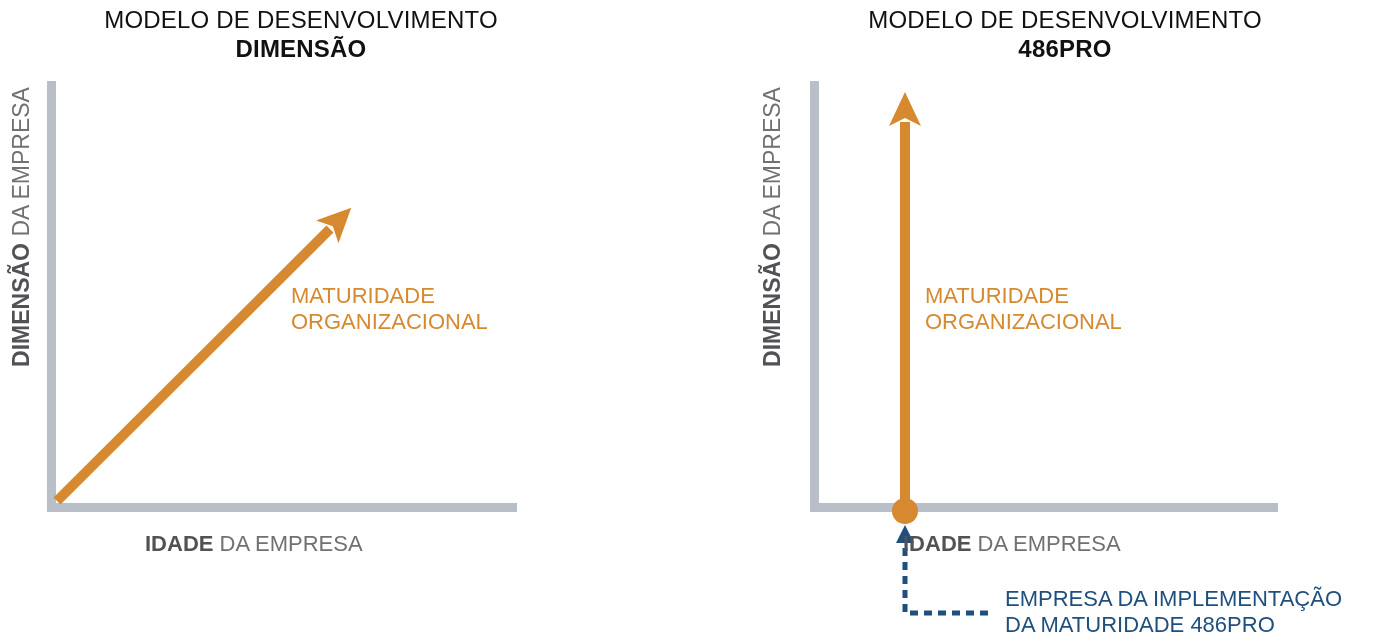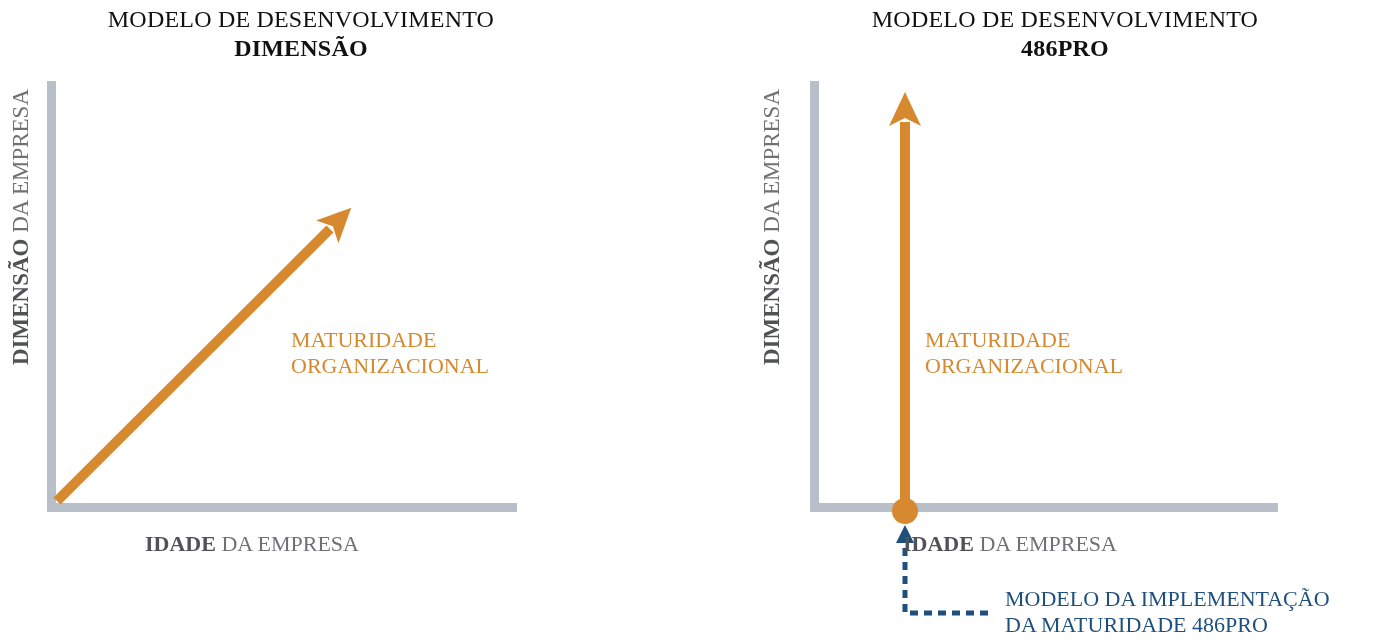--- a/index.html
+++ b/index.html
@@ -6,34 +6,34 @@
     --orange:#d6892f;
     --navy:#1f4f7d;
     --axis-gray:#b9bfc9;
     --label-dark:#515256;
     --label-light:#707175;
     --title-black:#111111;
   }
   html,body{margin:0;padding:0;background:#ffffff;}
   .stage{
     position:relative;width:1372px;height:644px;background:#fff;overflow:hidden;
-    font-family:Liberation Serif, serif;
+    font-family:Liberation Sans, sans-serif;
   }
   .gfx{position:absolute;left:0;top:0;}
   .abs{position:absolute;}
   .title{width:480px;text-align:center;font-size:24px;line-height:29px;color:var(--title-black);letter-spacing:.2px;}
   .title .t2{font-weight:700;}
   .ylabel{
     width:360px;height:28px;text-align:center;font-size:23px;white-space:nowrap;
     transform:rotate(-90deg);color:var(--label-light);
   }
   .ylabel b{color:var(--label-dark);}
   .xlabel{width:500px;font-size:22px;color:var(--label-light);white-space:nowrap;}
   .xlabel b{color:var(--label-dark);}
-  .arrow-label{font-size:22px;line-height:26px;color:var(--orange);white-space:nowrap;margin-top:44px;}
+  .arrow-label{font-size:22px;line-height:26px;color:var(--orange);white-space:nowrap;}
   .annotation{font-size:22px;line-height:26px;color:var(--navy);white-space:nowrap;}
 </style>
 </head>
 <body>
 
 <div class="stage">
 
   <svg class="gfx" width="1380" height="644" viewBox="0 0 1380 644" aria-hidden="true">
     <defs>
       <marker id="ah" markerUnits="userSpaceOnUse" markerWidth="40" markerHeight="34" refX="4" refY="16" orient="auto">
@@ -91,17 +91,17 @@
     <b>IDADE</b>
     <span>DA EMPRESA</span>
   </div>
 
   <div class="abs arrow-label" style="left:925px;top:283px;">
     <div>MATURIDADE</div>
     <div>ORGANIZACIONAL</div>
   </div>
 
   <div class="abs annotation" style="left:1005px;top:586px;">
-    <div>MODELO DA IMPLEMENTAÇÃO</div>
+    <div>EMPRESA DA IMPLEMENTAÇÃO</div>
     <div>DA MATURIDADE 486PRO</div>
   </div>
 
 </div>
 
 </body></html>

